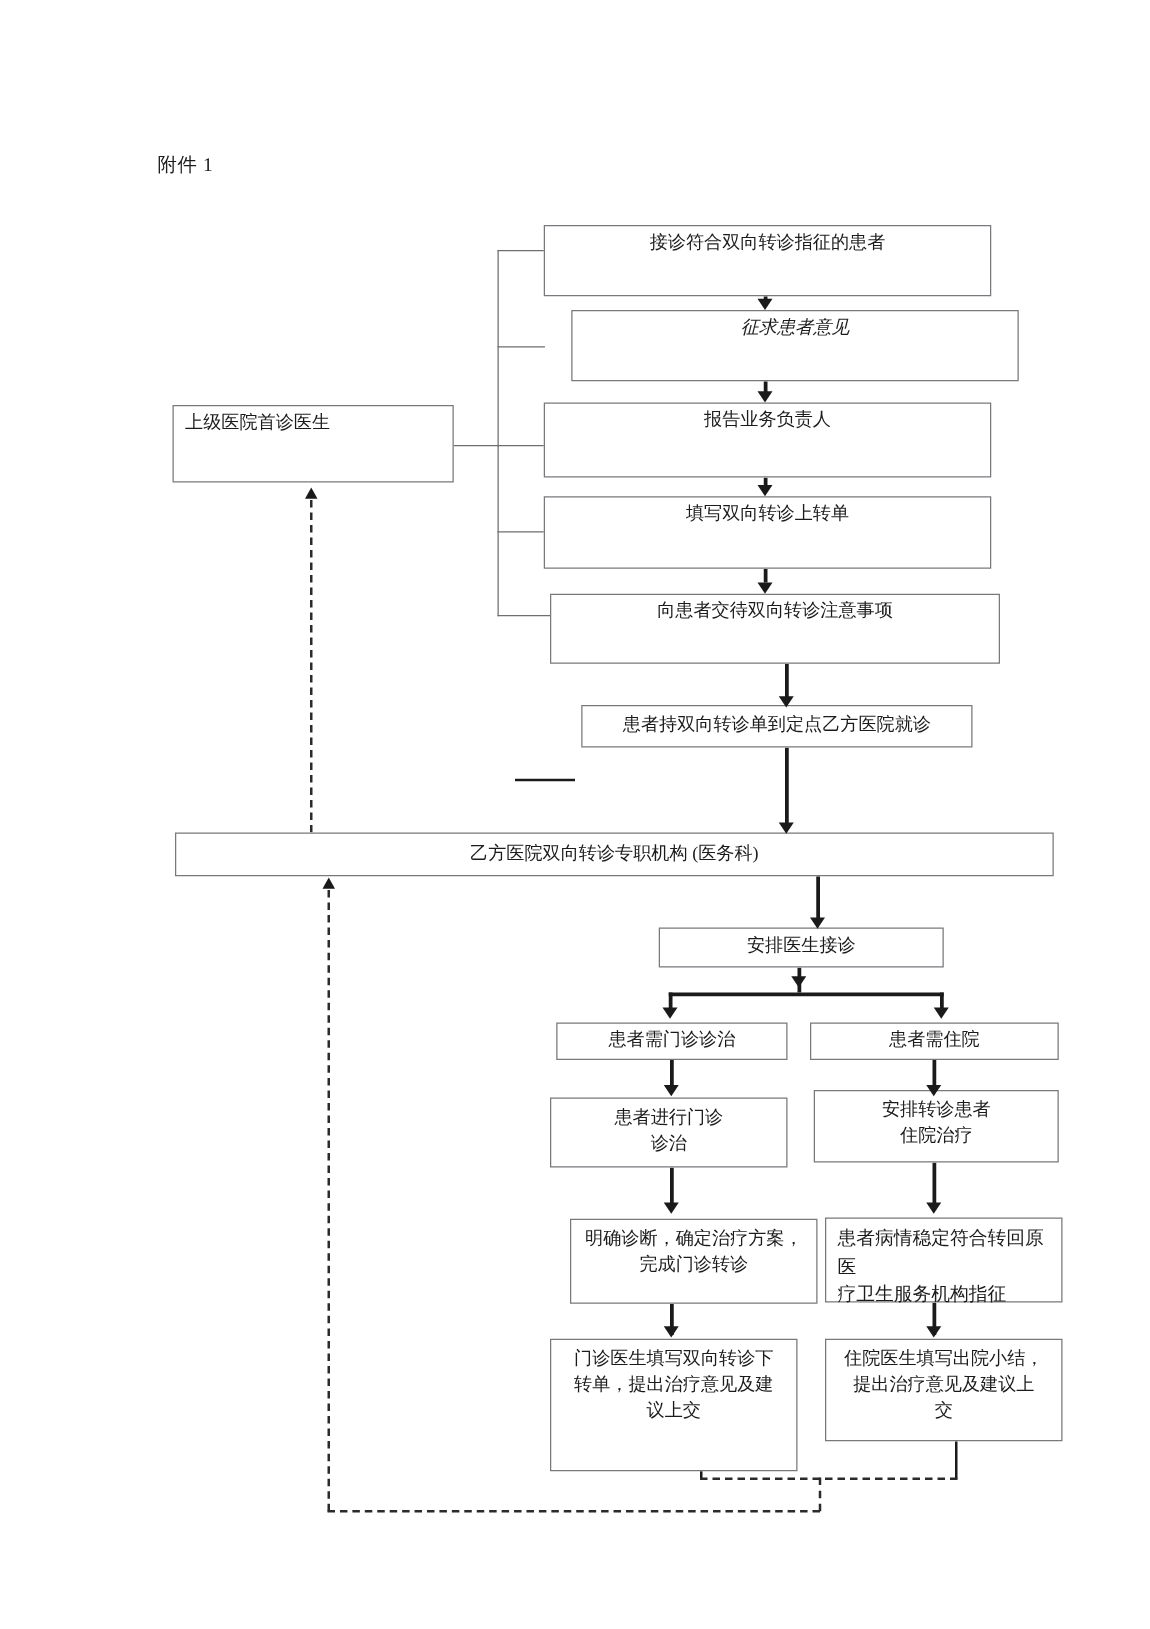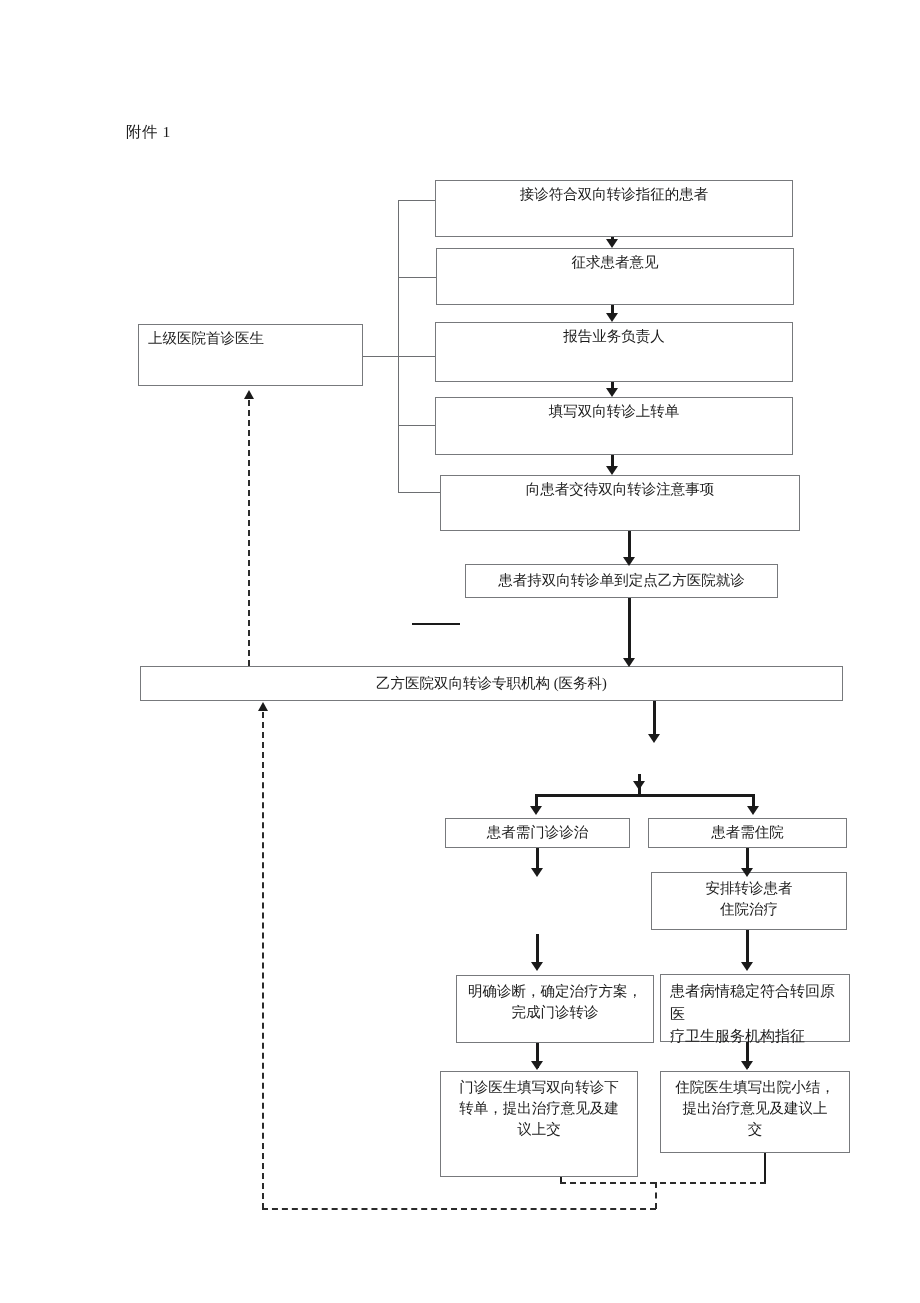--- a/index.html
+++ b/index.html
@@ -89,21 +89,21 @@
 <body>
 
 <div id="page">
 
   <div class="doc-title">附件 1</div>
 
   <div class="box" style="left:435px; top:168px; width:358px; height:57px;">
     <span>接诊符合双向转诊指征的患者</span>
   </div>
 
-  <div class="box" style="left:436px; top:236px; width:358px; height:57px;">
+  <div class="box" style="left:457px; top:236px; width:358px; height:57px;font-style:italic;">
     <span>征求患者意见</span>
   </div>
 
   <div class="box" style="left:435px; top:310px; width:358px; height:60px;">
     <span>报告业务负责人</span>
   </div>
 
   <div class="box" style="left:435px; top:385px; width:358px; height:58px;">
     <span>填写双向转诊上转单</span>
   </div>
@@ -150,20 +150,23 @@
   <div class="ln" style="left:628px; top:586px; width:3.4px; height:64px;"></div>
   <div class="arrow-down" style="left:623px; top:646px;"></div>
 
   <div class="box mid" style="left:140px; top:654px; width:703px; height:35px;">
     <span>乙方医院双向转诊专职机构 (医务科)</span>
   </div>
 
   <div class="ln" style="left:653px; top:689px; width:3.4px; height:36px;"></div>
   <div class="arrow-down" style="left:648px; top:722px;"></div>
 
+  <div class="box mid" style="left:527px; top:730px; width:228px; height:32px;">
+    <span>安排医生接诊</span>
+  </div>
 
   <div class="ln" style="left:638px; top:762px; width:3.4px; height:20px;"></div>
   <div class="arrow-down" style="left:633px; top:769px;"></div>
   <div class="ln" style="left:535px; top:782px; width:220px; height:3.2px;"></div>
   <div class="ln" style="left:535px; top:782px; width:3.2px; height:17px;"></div>
   <div class="arrow-down" style="left:530px; top:794px;"></div>
   <div class="ln" style="left:752px; top:782px; width:3.2px; height:17px;"></div>
   <div class="arrow-down" style="left:747px; top:794px;"></div>
 
   <div class="box mid" style="left:445px; top:806px; width:185px; height:30px;">
@@ -173,20 +176,24 @@
   <div class="box mid" style="left:648px; top:806px; width:199px; height:30px;">
     <span>患者需住院</span>
   </div>
 
   <div class="ln" style="left:536px; top:836px; width:3.4px; height:24px;"></div>
   <div class="arrow-down" style="left:531px; top:856px;"></div>
 
   <div class="ln" style="left:746px; top:836px; width:3.4px; height:24px;"></div>
   <div class="arrow-down" style="left:741px; top:856px;"></div>
 
+  <div class="box midtop" style="left:440px; top:866px; width:190px; height:56px;">
+    <span>患者进行门诊</span><br>
+    <span>诊治</span>
+  </div>
 
   <div class="box midtop" style="left:651px; top:860px; width:196px; height:58px;">
     <span>安排转诊患者</span><br>
     <span>住院治疗</span>
   </div>
 
   <div class="ln" style="left:536px; top:922px; width:3.4px; height:33px;"></div>
   <div class="arrow-down" style="left:531px; top:950px;"></div>
 
   <div class="ln" style="left:746px; top:918px; width:3.4px; height:37px;"></div>

